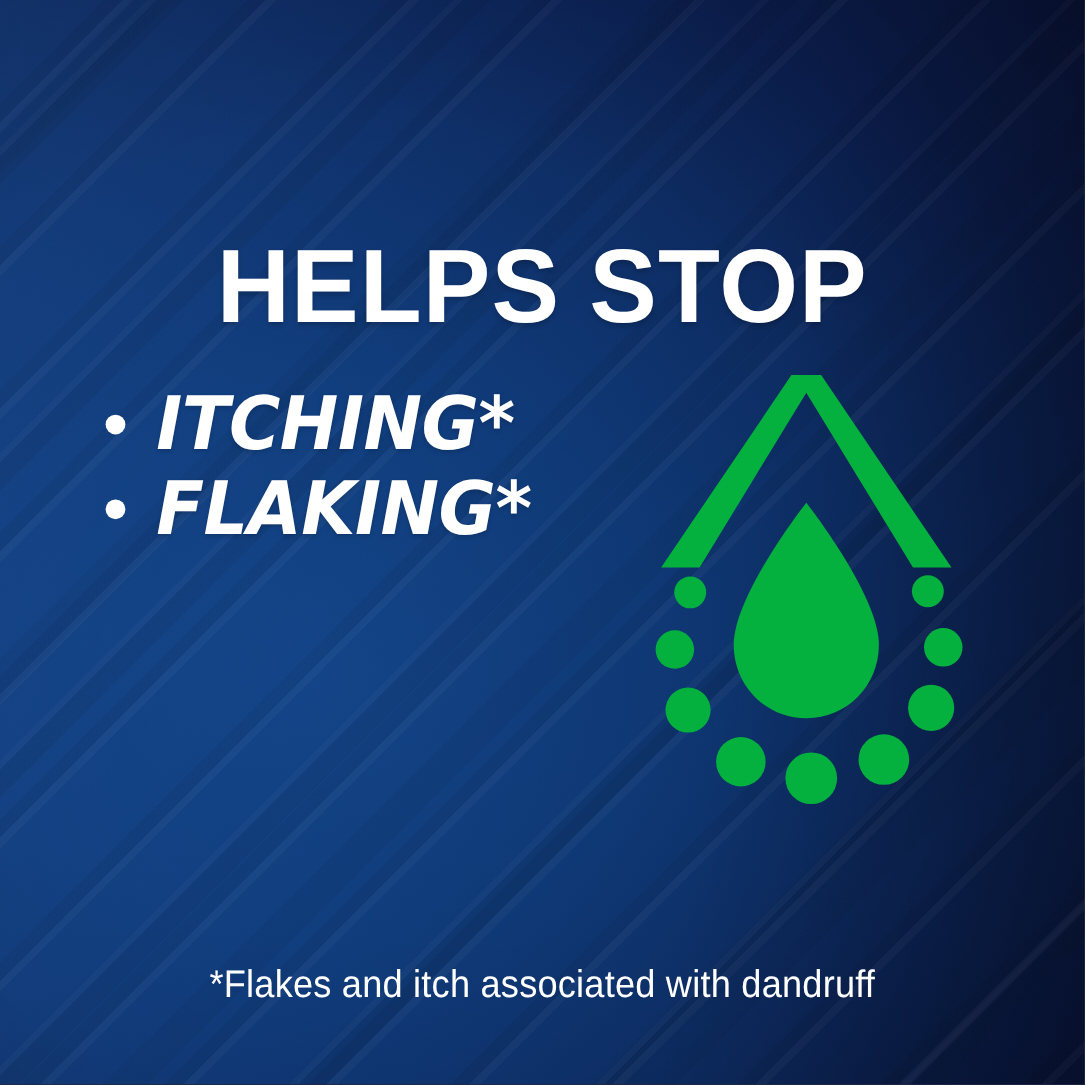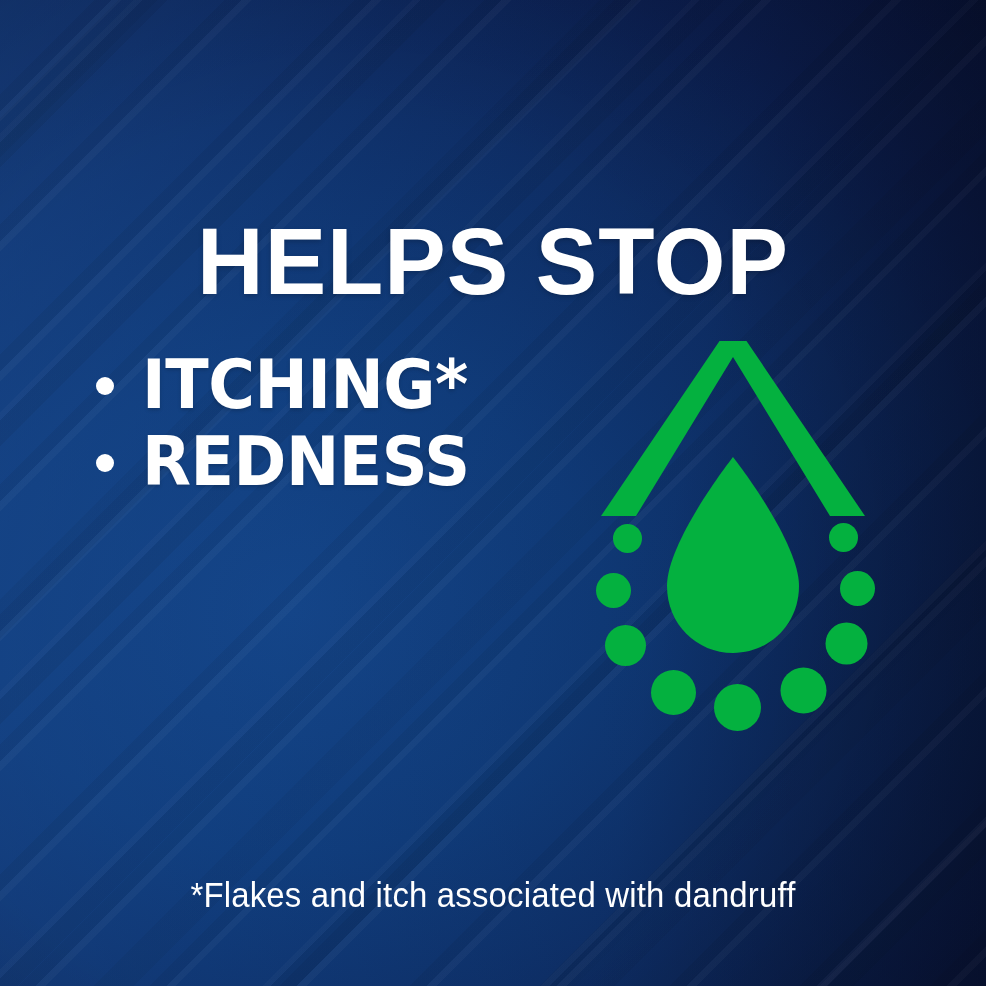--- a/index.html
+++ b/index.html
@@ -101,20 +101,21 @@
     text-shadow: 0 2px 5px rgba(0,0,0,0.20);
   }
 
   .bullet-list {
     position: absolute;
     left: 96px;
     top: 347px;
     margin: 0;
     padding: 0;
     list-style: none;
+    font-style: italic;
   }
   .bullet-item {
     display: flex;
     align-items: center;
     height: 77px;
   }
   .bullet-dot {
     flex: 0 0 auto;
     width: 18px;
     height: 18px;
@@ -175,25 +176,25 @@
     <h1 class="headline">HELPS STOP</h1>
 
     <ul class="bullet-list">
 
       <li class="bullet-item">
         <span class="bullet-dot"></span>
         <span class="bullet-label">ITCHING*</span>
       </li>
 
 
-
       <li class="bullet-item">
         <span class="bullet-dot"></span>
-        <span class="bullet-label">REDNESS</span>
+        <span class="bullet-label">FLAKING*</span>
       </li>
+
 
 
     </ul>
 
     <div class="logo-mark">
       <svg viewBox="0 0 330 425" xmlns="http://www.w3.org/2000/svg" aria-hidden="true">
         <g id="logo-green" fill="#04B13F">
 
           <path d="M153.0 16 L56.0 175 L56.0 175 L21.0 175 L139.5 0.0 L166.5 0.0 L285.0 175 L250.0 175 Z" transform="translate(0,16)"></path>
 

